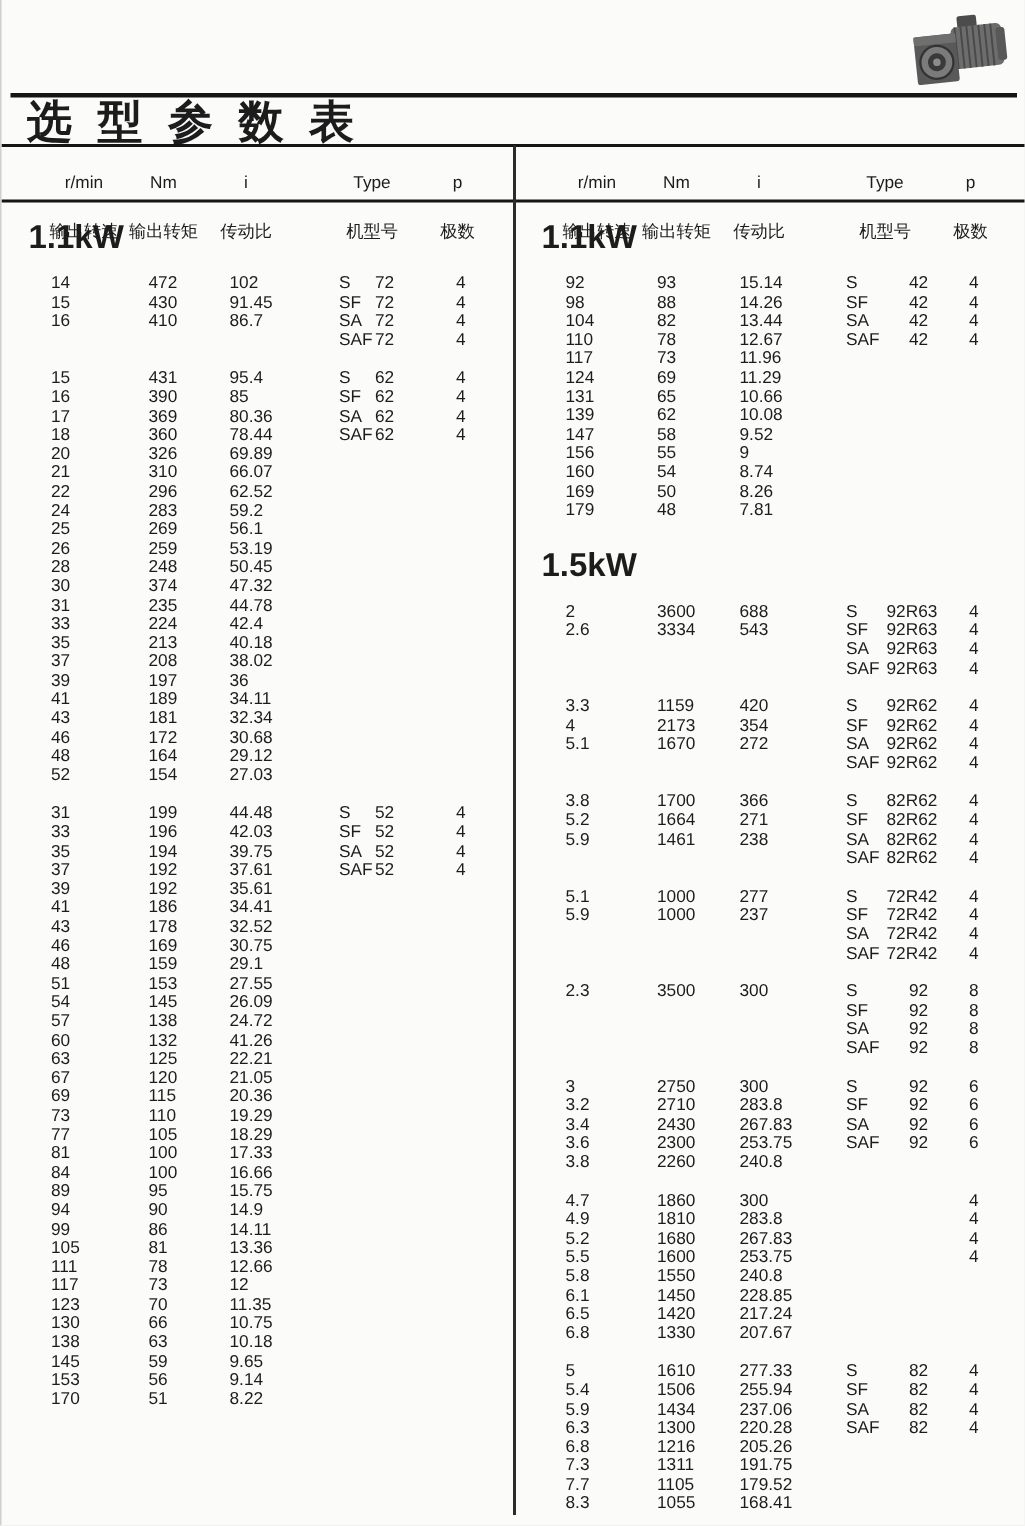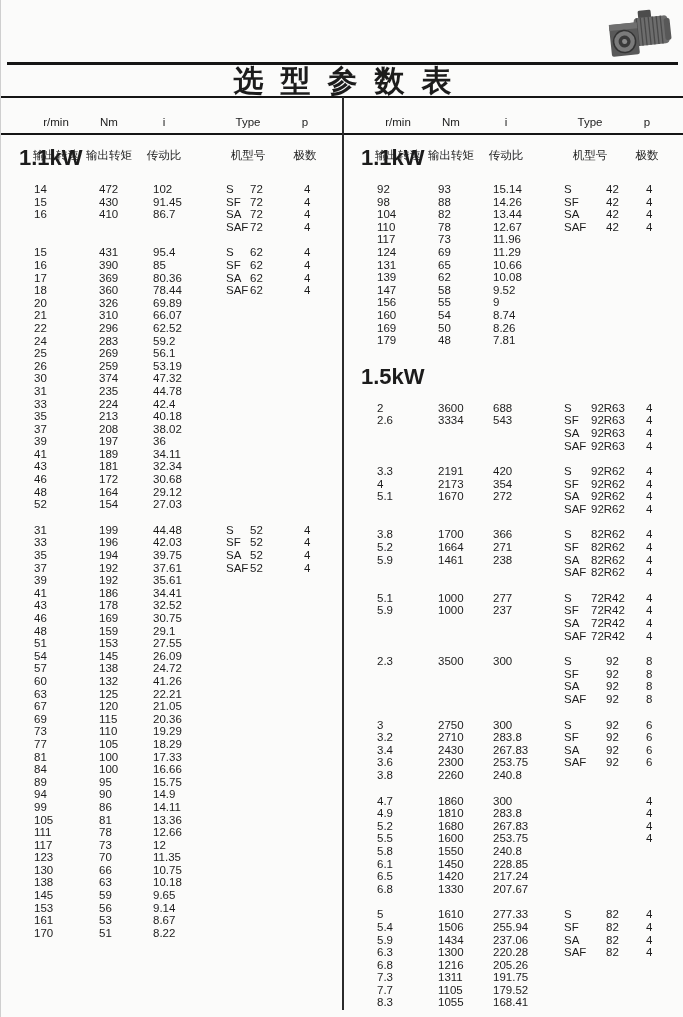--- a/index.html
+++ b/index.html
@@ -2,21 +2,21 @@
 <html><head>
 <meta charset="utf-8">
 <style>
   html,body{margin:0;padding:0;background:#e9e9e9;font-family:"Liberation Sans",sans-serif;}
   .page{position:relative;width:683px;height:1017px;margin:0 auto;background:#fbfbfa;color:#1c1c1c;overflow:hidden;border-left:1px solid #cfcfcf;border-right:1px solid #cfcfcf;}
   .rule{position:absolute;background:#151515;}
   #rule-top{left:6px;right:6px;top:62px;height:3px;}
   #rule-title{left:0;right:0;top:96px;height:2px;}
   #rule-header{left:0;right:0;top:133px;height:2px;}
   #v-divider{position:absolute;left:341px;top:97px;width:2px;height:913px;background:#2b2b2b;}
-  .doc-title{position:absolute;top:61px;left:0;width:100%;text-align:center;font-size:30px;font-weight:bold;letter-spacing:17px;text-indent:17px;white-space:nowrap;}
+  .doc-title{position:absolute;top:61px;left:0;width:100%;text-align:left;font-size:30px;font-weight:bold;letter-spacing:17px;text-indent:17px;white-space:nowrap;}
   .header-half{position:absolute;top:101px;height:32px;width:336px;}
   #header-left{left:8px;}
   #header-right{left:350px;}
   .hcell{position:absolute;width:96px;margin-left:-48px;text-align:center;font-size:11.5px;line-height:13px;}
   .hlabel{top:0;margin-top:48px;}
   .hunit{top:15px;}
   .col{position:absolute;top:143px;width:334px;}
   #col-left{left:8px;}
   #col-right{left:350px;}
   .kw-title{font-size:22px;font-weight:bold;margin:2px 0 12px 10px;}
@@ -179,20 +179,27 @@
           <div class="cell c-poles"></div>
         </div>
         <div class="row">
           <div class="cell">26</div>
           <div class="cell">259</div>
           <div class="cell">53.19</div>
           <div class="cell c-type"><span class="t-code"></span><span class="t-size"></span></div>
           <div class="cell c-poles"></div>
         </div>
         <div class="row">
+          <div class="cell">28</div>
+          <div class="cell">248</div>
+          <div class="cell">50.45</div>
+          <div class="cell c-type"><span class="t-code"></span><span class="t-size"></span></div>
+          <div class="cell c-poles"></div>
+        </div>
+        <div class="row">
           <div class="cell">30</div>
           <div class="cell">374</div>
           <div class="cell">47.32</div>
           <div class="cell c-type"><span class="t-code"></span><span class="t-size"></span></div>
           <div class="cell c-poles"></div>
         </div>
         <div class="row">
           <div class="cell">31</div>
           <div class="cell">235</div>
           <div class="cell">44.78</div>
@@ -475,27 +482,20 @@
           <div class="cell c-poles"></div>
         </div>
         <div class="row">
           <div class="cell">153</div>
           <div class="cell">56</div>
           <div class="cell">9.14</div>
           <div class="cell c-type"><span class="t-code"></span><span class="t-size"></span></div>
           <div class="cell c-poles"></div>
         </div>
         <div class="row">
-          <div class="cell">161</div>
-          <div class="cell">53</div>
-          <div class="cell">8.67</div>
-          <div class="cell c-type"><span class="t-code"></span><span class="t-size"></span></div>
-          <div class="cell c-poles"></div>
-        </div>
-        <div class="row">
           <div class="cell">170</div>
           <div class="cell">51</div>
           <div class="cell">8.22</div>
           <div class="cell c-type"><span class="t-code"></span><span class="t-size"></span></div>
           <div class="cell c-poles"></div>
         </div>
       </div>
     </div>
   <div class="col" id="col-right">
       <div class="kw-title">1.1kW</div>
@@ -619,21 +619,21 @@
           <div class="cell"></div>
           <div class="cell"></div>
           <div class="cell"></div>
           <div class="cell c-type"><span class="t-code">SAF</span><span class="t-size">92R63</span></div>
           <div class="cell c-poles">4</div>
         </div>
       </div>
       <div class="block">
         <div class="row">
           <div class="cell">3.3</div>
-          <div class="cell">2191</div>
+          <div class="cell">1159</div>
           <div class="cell">420</div>
           <div class="cell c-type"><span class="t-code">S</span><span class="t-size">92R62</span></div>
           <div class="cell c-poles">4</div>
         </div>
         <div class="row">
           <div class="cell">4</div>
           <div class="cell">2173</div>
           <div class="cell">354</div>
           <div class="cell c-type"><span class="t-code">SF</span><span class="t-size">92R62</span></div>
           <div class="cell c-poles">4</div>

